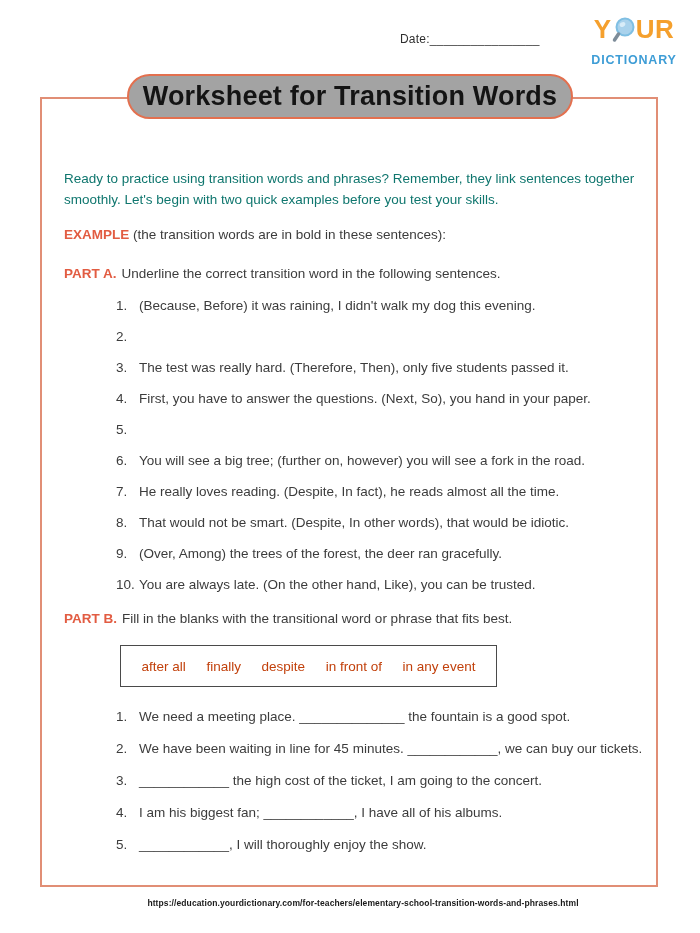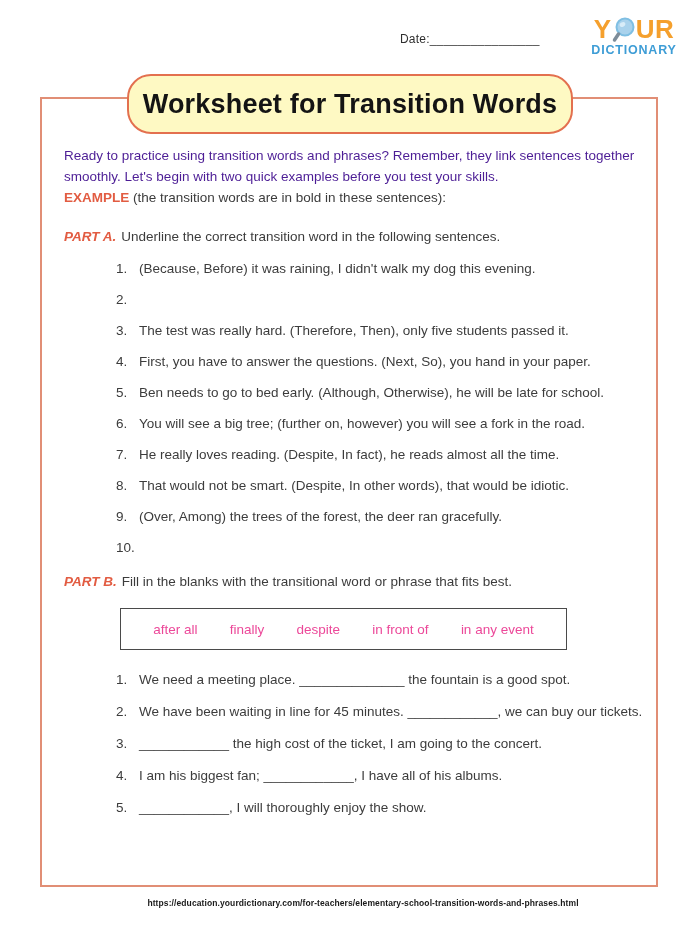--- a/index.html
+++ b/index.html
@@ -12,59 +12,59 @@
     color:#3c3c3c;
     overflow:hidden;
   }
   
   .name-field { position:absolute; left:40px; top:44px; font-size:13px; color:#2e2e2e; letter-spacing:0.2px; white-space:nowrap; }
   .date-field { position:absolute; left:400px; top:32px; font-size:12px; color:#2e2e2e; letter-spacing:0.2px; white-space:nowrap; }
   .line-chars { color:#444; }
   .logo { position:absolute; right:16px; top:16px; width:100px; text-align:center; }
   .logo-top { display:flex; align-items:center; justify-content:center; font-weight:bold; font-size:26px; line-height:26px; color:#F5A02D; letter-spacing:0.5px; }
   .magnifier { display:inline-block; width:24px; height:26px; margin:0 0px; position:relative; top:1px; }
-  .logo-bottom { margin-top:1px; font-weight:bold; font-size:12.5px; color:#3E9DD6; letter-spacing:0.8px; }
+  .logo-bottom { margin-top:11px; font-weight:bold; font-size:12.5px; color:#3E9DD6; letter-spacing:0.8px; }
   
   .sheet {
     position:absolute; left:40px; top:97px;
     width:618px; height:790px;
     border:2px solid #E18E75;
     background:#ffffff;
   }
   .title-pill {
     position:absolute; left:127px; top:74px;
-    width:446px; height:60px;
-    background:#fef9c3;
+    width:446px; height:45px;
+    background:#a3a3a3;
     border:2px solid #E3704F;
     border-radius:24px;
     display:flex; align-items:center; justify-content:center;
     font-size:27px; font-weight:bold; color:#141414;
     z-index:2; letter-spacing:0.2px;
   }
   .content { padding:46px 22px 0 22px; font-size:13.5px; line-height:21px; }
-  .intro { width:572px; color:#4c1d95; }
+  .intro { width:572px; color:#0f766e;margin-top:23px; }
   .accent { color:#E25C42; font-weight:bold; }
-  .example-line { }
+  .example-line { margin-top:14px; }
   .bullets { margin-top:12px; margin-left:56px; }
   .bullet-row { line-height:21px; }
   .bullet-dot { margin-right:5px; }
   b { color:#252525; }
   .part-head { margin-top:18px; }
-  .part-head .accent { margin-right:5px;font-style:italic; }
+  .part-head .accent { margin-right:5px; }
   .qlist { margin-top:14px; margin-left:52px; }
   .q-row { display:flex; margin-bottom:15px; line-height:16px; }
   .q-num { width:23px; flex:0 0 23px; }
   .q-text { white-space:nowrap; }
   .part-b-head { margin-top:12px; }
   .word-bank {
     margin:16px 0 0 56px;
-    width:447px; height:42px;
+    width:377px; height:42px;
     border:1.5px solid #4a4a4a;
     display:flex; align-items:center; justify-content:space-evenly;
-    font-size:13.5px; color:#ec4899;
+    font-size:13.5px; color:#c2410c;
   }
   .qlist-b { margin-top:22px; margin-left:52px; }
   .qlist-b .q-row { margin-bottom:16px; }
   
   .footer-url {
     position:absolute; left:0; right:0; top:898px;
     text-align:center;
     font-size:8.5px; font-weight:bold; color:#1a1a1a;
     letter-spacing:0.1px;
     margin-left:26px;
@@ -117,40 +117,40 @@
         <div class="q-row">
             <span class="q-num">3.</span>
             <span class="q-text">The test was really hard. (Therefore, Then), only five students passed it.</span>
           </div>
         <div class="q-row">
             <span class="q-num">4.</span>
             <span class="q-text">First, you have to answer the questions. (Next, So), you hand in your paper.</span>
           </div>
         <div class="q-row">
             <span class="q-num">5.</span>
-            <span class="q-text">Ben needs to go to bed early. (Although, Otherwise), he will be late for school.</span>
           </div>
         <div class="q-row">
             <span class="q-num">6.</span>
             <span class="q-text">You will see a big tree; (further on, however) you will see a fork in the road.</span>
           </div>
         <div class="q-row">
             <span class="q-num">7.</span>
             <span class="q-text">He really loves reading. (Despite, In fact), he reads almost all the time.</span>
           </div>
         <div class="q-row">
             <span class="q-num">8.</span>
             <span class="q-text">That would not be smart. (Despite, In other words), that would be idiotic.</span>
           </div>
         <div class="q-row">
             <span class="q-num">9.</span>
             <span class="q-text">(Over, Among) the trees of the forest, the deer ran gracefully.</span>
           </div>
         <div class="q-row">
             <span class="q-num">10.</span>
+            <span class="q-text">You are always late. (On the other hand, Like), you can be trusted.</span>
           </div>
       </div>
 
       <div class="part-head part-b-head">
         <span class="accent">PART B.</span><span>Fill in the blanks with the transitional word or phrase that fits best.</span>
       </div>
 
       <div class="word-bank">
         <span>after all</span>
         <span>finally</span>

